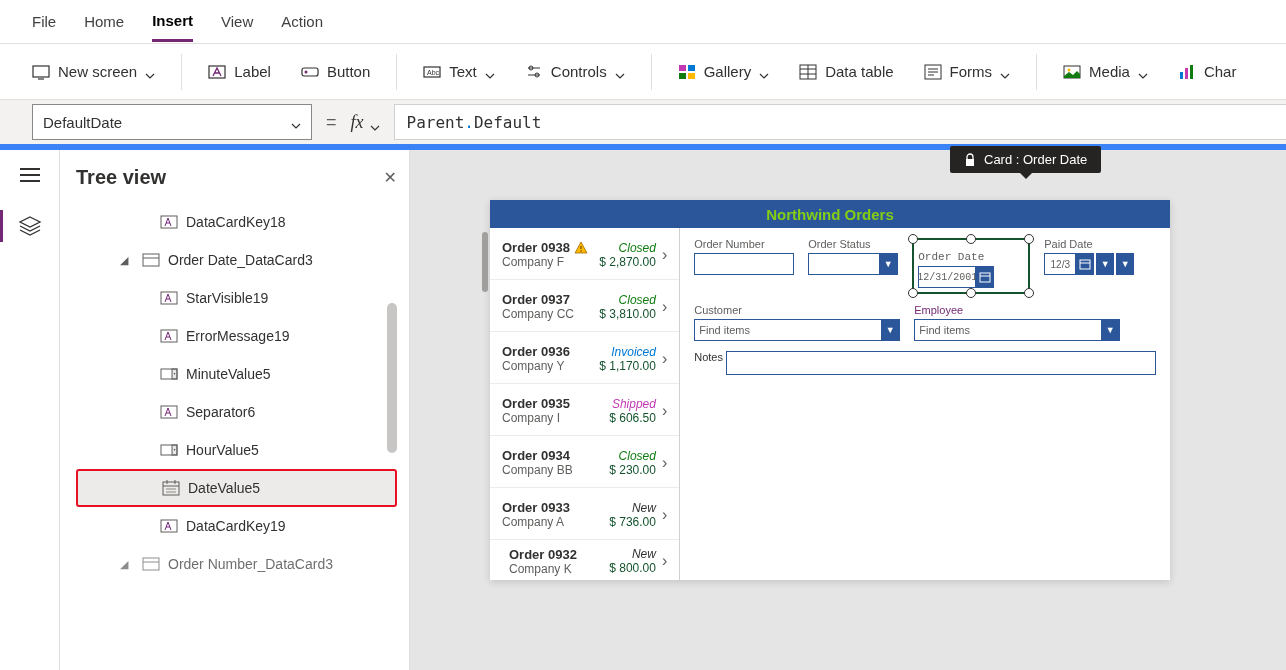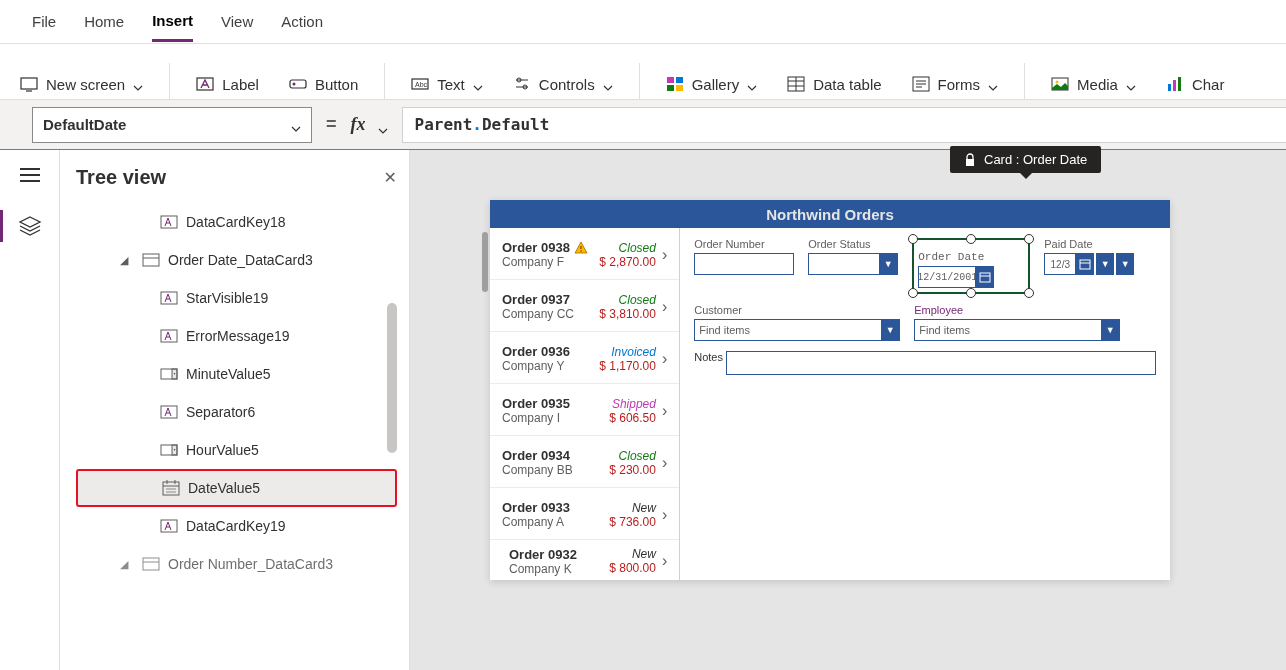--- a/index.html
+++ b/index.html
@@ -4,33 +4,33 @@
 <style>
 * { box-sizing: border-box; margin: 0; padding: 0; }
 body { font-family: "Segoe UI", sans-serif; font-size: 14px; color: #323130; background: #fff; width: 1286px; height: 670px; overflow: hidden; }
 
 
 .menubar { display: flex; align-items: center; height: 44px; padding: 0 32px; gap: 28px; border-bottom: 1px solid #e1dfdd; }
 .menubar .item { font-size: 15px; color: #404040; cursor: pointer; padding: 10px 0; }
 .menubar .item.active { color: #000; font-weight: 600; border-bottom: 3px solid #742774; }
 
 
-.ribbon { display: flex; align-items: flex-end; height: 56px; padding: 0 16px; gap: 22px; border-bottom: 1px solid #e1dfdd; background: #fff; }
+.ribbon { display: flex; align-items: center; height: 56px; padding: 0 28px; gap: 22px; border-bottom: 1px solid #e1dfdd; background: #fff; }
 .ribbon .btn { display: flex; align-items: center; gap: 8px; font-size: 15px; color: #323130; cursor: pointer; padding: 6px 4px; }
 .ribbon .sep { width: 1px; height: 36px; background: #e1dfdd; }
 .chev { width: 10px; height: 10px; display: inline-block; }
 .chev svg { width: 10px; height: 10px; }
 .ico { width: 18px; height: 18px; display: inline-flex; align-items: center; justify-content: center; }
 .ico svg { width: 18px; height: 18px; }
 
 
-.formula-row { display: flex; align-items: center; height: 50px; border-bottom: 1px solid #3b82f6; background: #f3f2f1; font-weight: bold; }
+.formula-row { display: flex; align-items: center; height: 50px; border-bottom: 6px solid #3b82f6; background: #f3f2f1; }
 .prop-dd { width: 280px; height: 36px; margin-left: 32px; background: #fff; border: 1px solid #8a8886; display: flex; align-items: center; padding: 0 10px; justify-content: space-between; font-size: 15px; }
 .eq { margin: 0 14px; font-size: 18px; color: #605e5c; }
-.fx-box { display: flex; align-items: center; gap: 12px; font-style: italic; font-family: serif; font-size: 18px; margin-right: 14px; }
+.fx-box { display: flex; align-items: center; gap: 6px; font-style: italic; font-family: serif; font-size: 18px; margin-right: 14px; }
 .formula-input { flex: 1; height: 36px; background: #fff; border: 1px solid #d2d0ce; border-right: none; padding: 0 12px; font-family: Consolas, monospace; font-size: 16px; display: flex; align-items: center; }
 .formula-input .dot { color: #0078d4; }
 
 
 .main { display: flex; height: calc(670px - 44px - 56px - 50px); }
 .leftrail { width: 60px; border-right: 1px solid #e1dfdd; display: flex; flex-direction: column; align-items: center; padding-top: 18px; gap: 32px; }
 .hamburger { width: 20px; height: 14px; display: flex; flex-direction: column; justify-content: space-between; cursor: pointer; }
 .hamburger div { height: 2px; background: #323130; }
 .layers-ico { width: 24px; height: 24px; cursor: pointer; position: relative; }
 .layers-ico::before { content: ""; position: absolute; left: -18px; top: -4px; width: 3px; height: 32px; background: #742774; }
@@ -47,31 +47,31 @@
 .tree-item { display: flex; align-items: center; height: 38px; gap: 8px; cursor: pointer; padding-left: 8px; }
 .tree-item .expand { width: 14px; font-size: 11px; color: #605e5c; }
 .tree-item .ticon { width: 18px; height: 16px; display: inline-flex; }
 .tree-item.indent1 { padding-left: 44px; }
 .tree-item.indent2 { padding-left: 84px; }
 .tree-item.selected { background: #edebe9; border: 2px solid #e81123; border-radius: 3px; }
 
 
 .canvas { flex: 1; background: #e5e5e5; position: relative; padding: 50px 0 0 80px; }
 .app-frame { width: 680px; background: #fff; box-shadow: 0 2px 8px rgba(0,0,0,0.15); position: relative; }
-.app-titlebar { height: 28px; background: #2b579a; color: #e5e5e5; display: flex; align-items: center; justify-content: center; font-size: 15px; font-weight: 600; }
+.app-titlebar { height: 28px; background: #2b579a; color: #84cc16; display: flex; align-items: center; justify-content: center; font-size: 15px; font-weight: 600; }
 .app-body { display: flex; }
 .app-list { width: 210px; border-right: 1px solid #d2d0ce; position: relative; }
 .app-list-scroll { position: absolute; left: -8px; top: 4px; width: 6px; height: 60px; background: #a19f9d; border-radius: 3px; }
 .list-row { height: 52px; border-bottom: 1px solid #edebe9; padding: 8px 12px 6px 12px; display: flex; justify-content: space-between; align-items: center; }
 .list-row .txt { display: flex; flex-direction: column; }
 .list-row .r1 { font-size: 13px; font-weight: 600; display: flex; align-items: center; gap: 4px; }
 .list-row .r2 { font-size: 12px; color: #605e5c; }
 .list-row .right { display: flex; flex-direction: column; align-items: flex-end; }
 .list-row .status { font-size: 12px; font-style: italic; }
-.list-row .amt { font-size: 12px; color: #b91c1c; }
+.list-row .amt { font-size: 12px; color: #14532d; }
 .list-row .arrow { color: #605e5c; font-size: 16px; margin-left: 6px; }
 .status.Closed { color: #107c10; }
 .status.Invoiced { color: #0078d4; }
 .status.Shipped { color: #c239b3; }
 .status.New { color: #323130; }
 .warn { width: 14px; height: 14px; }
 
 .app-form { flex: 1; padding: 10px 14px; font-size: 11px; }
 .form-row { display: flex; gap: 14px; margin-bottom: 10px; }
 .form-field { display: flex; flex-direction: column; gap: 3px; }

